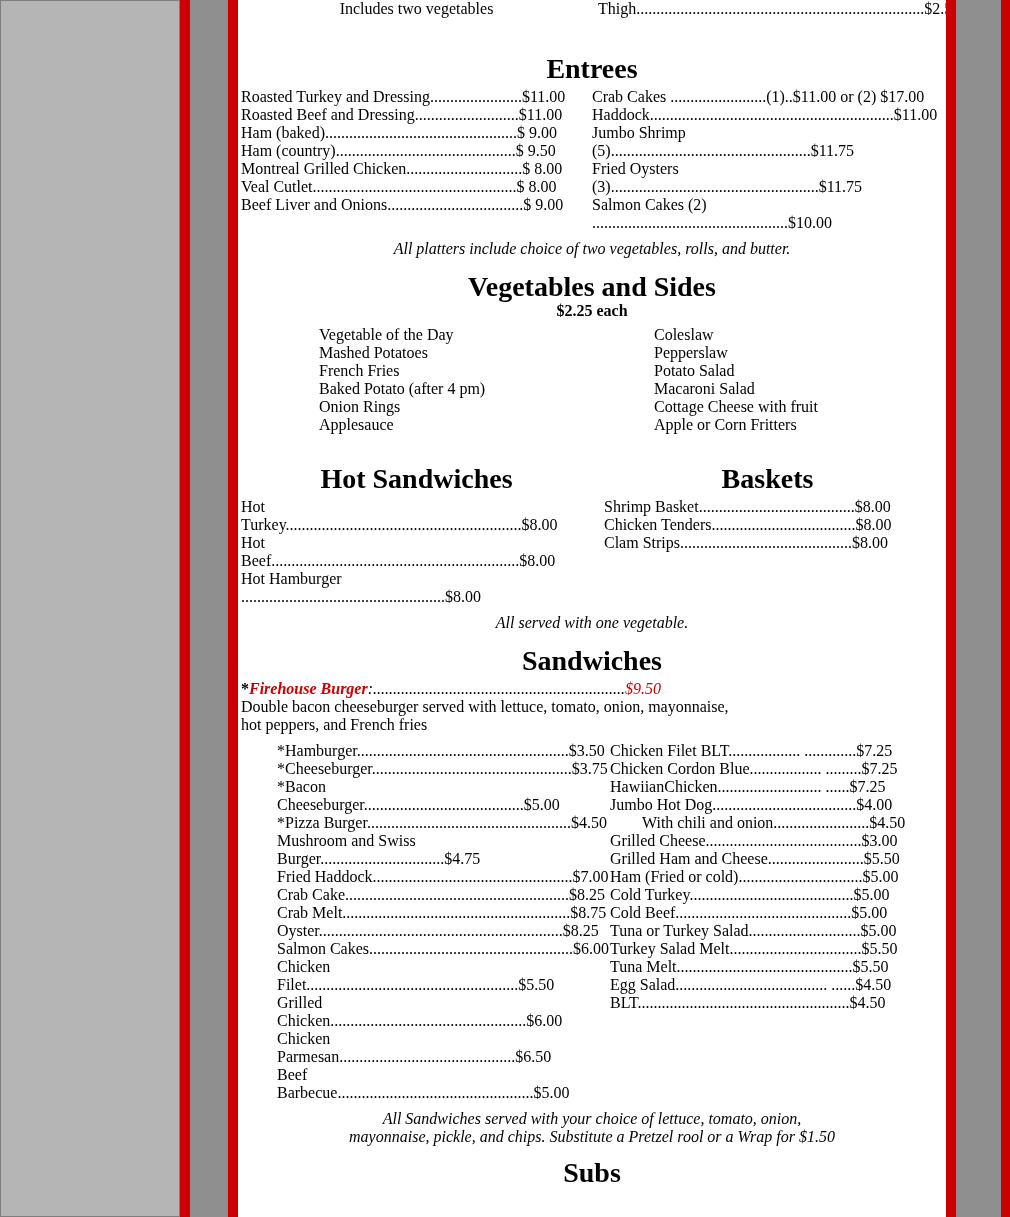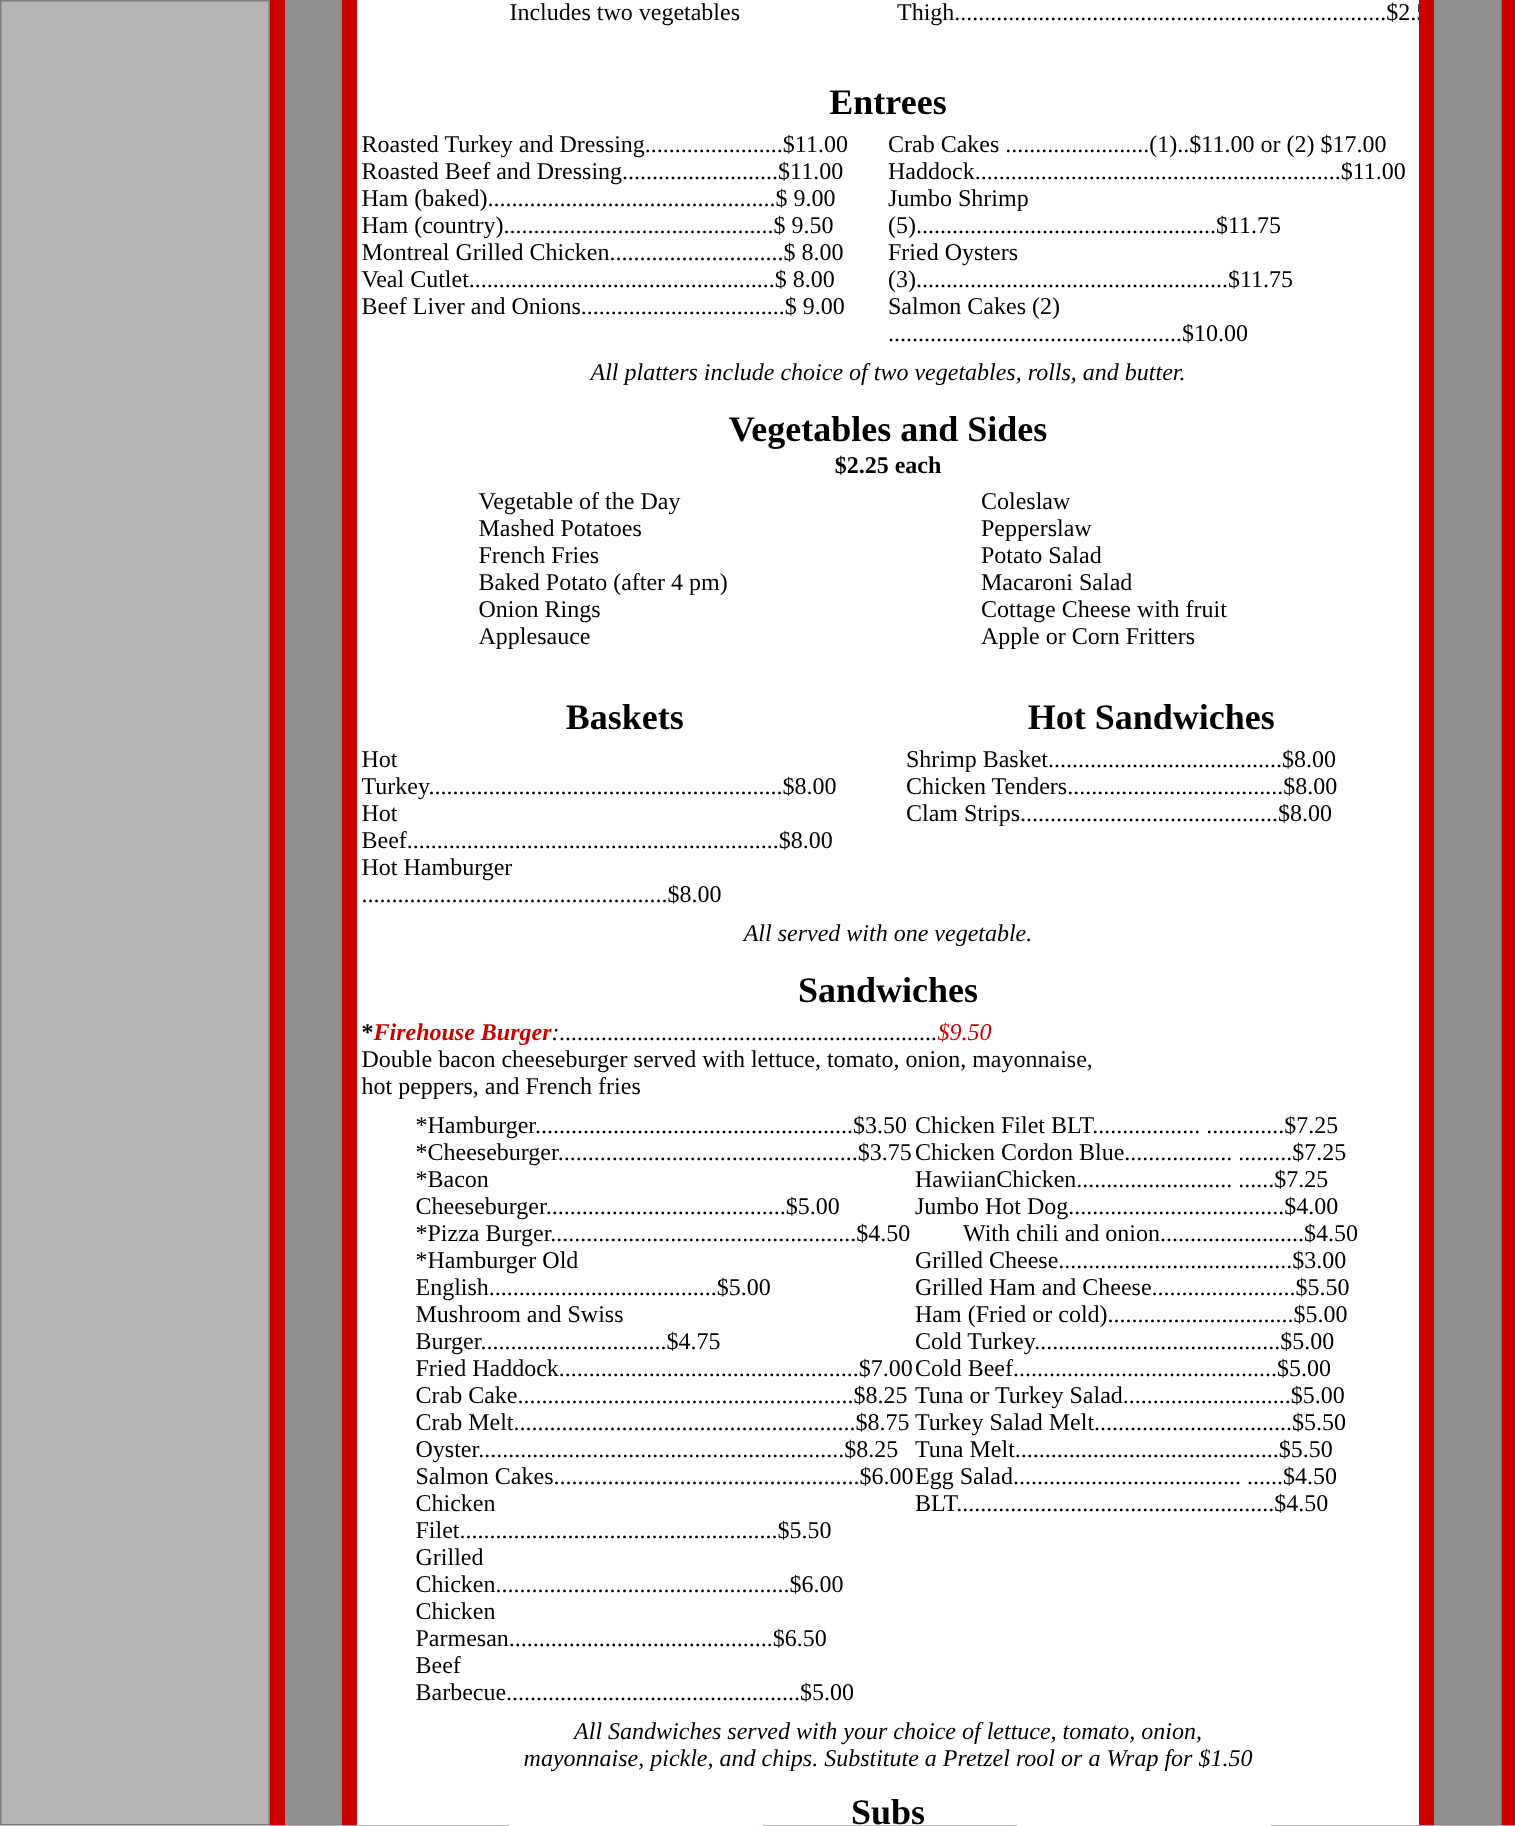--- a/index.html
+++ b/index.html
@@ -11,21 +11,21 @@
   .stripe-red.w10 { width:10px; }
   .stripe-red.w9  { width:9px; }
   .stripe-gray { background:#8f8f8f; height:100%; flex:0 0 auto; }
   .stripe-gray.w38 { width:38px; }
   .stripe-gray.w45 { width:45px; }
   .content { width:708px; height:100%; background:#ffffff; padding:0 3px; font-size:16px; line-height:18px; color:#000; overflow:hidden; }
   .two-col { display:flex; }
   .col { width:50%; }
   .center { text-align:center; }
   .menu-line { white-space:pre-wrap; line-height:18px; }
-  .section-title { font-size:24px; line-height:26px; font-weight:bold; text-align:center; }
+  .section-title { font-size:28px; line-height:26px; font-weight:bold; text-align:center; }
   .entrees-title { margin-top:38px; }
   .entrees-cols { margin-top:6px; }
   .note { margin-top:8px; text-align:center; font-style:italic; }
   .veg-title { margin-top:16px; }
   .subtitle { margin-top:2px; text-align:center; font-weight:bold; }
   .veg-cols { margin-top:6px; }
   .veg-left { padding-left:78px; }
   .veg-right { padding-left:62px; }
   .hot-titles { margin-top:32px; }
   .hot-cols { margin-top:6px;gap:24px; }
@@ -97,22 +97,22 @@
           <div class="menu-line">Coleslaw</div>
           <div class="menu-line">Pepperslaw</div>
           <div class="menu-line">Potato Salad</div>
           <div class="menu-line">Macaroni Salad</div>
           <div class="menu-line">Cottage Cheese with fruit</div>
           <div class="menu-line">Apple or Corn Fritters</div>
         </div>
     </div>
 
     <div class="two-col hot-titles">
+      <h2 class="col section-title">Hot Sandwiches</h2>
       <h2 class="col section-title">Baskets</h2>
-      <h2 class="col section-title">Hot Sandwiches</h2>
     </div>
     <div class="two-col hot-cols">
       <div class="col">
           <div class="menu-line">Hot
 Turkey...........................................................$8.00</div>
           <div class="menu-line">Hot
 Beef..............................................................$8.00</div>
           <div class="menu-line">Hot Hamburger
 ...................................................$8.00</div>
         </div>
@@ -128,22 +128,20 @@
     <div class="firehouse"><span class="fh-star">*</span><span class="fh-name">Firehouse Burger</span><span class="fh-dots">:...............................................................</span><span class="fh-price">$9.50</span></div>
     <div class="fh-desc">Double bacon cheeseburger served with lettuce, tomato, onion, mayonnaise,</div>
     <div class="fh-desc">hot peppers, and French fries</div>
 
     <div class="two-col sand-cols">
       <div class="col">
           <div class="menu-line">*Hamburger.....................................................$3.50</div>
           <div class="menu-line">*Cheeseburger..................................................$3.75</div>
           <div class="menu-line">*Bacon Cheeseburger........................................$5.00</div>
           <div class="menu-line">*Pizza Burger...................................................$4.50</div>
-          <div class="menu-line">*Hamburger Old
-English......................................$5.00</div>
           <div class="menu-line">Mushroom and Swiss
 Burger...............................$4.75</div>
           <div class="menu-line">Fried Haddock..................................................$7.00</div>
           <div class="menu-line">Crab Cake........................................................$8.25</div>
           <div class="menu-line">Crab Melt.........................................................$8.75</div>
           <div class="menu-line">Oyster.............................................................$8.25</div>
           <div class="menu-line">Salmon Cakes...................................................$6.00</div>
           <div class="menu-line">Chicken
 Filet.....................................................$5.50</div>
           <div class="menu-line">Grilled

